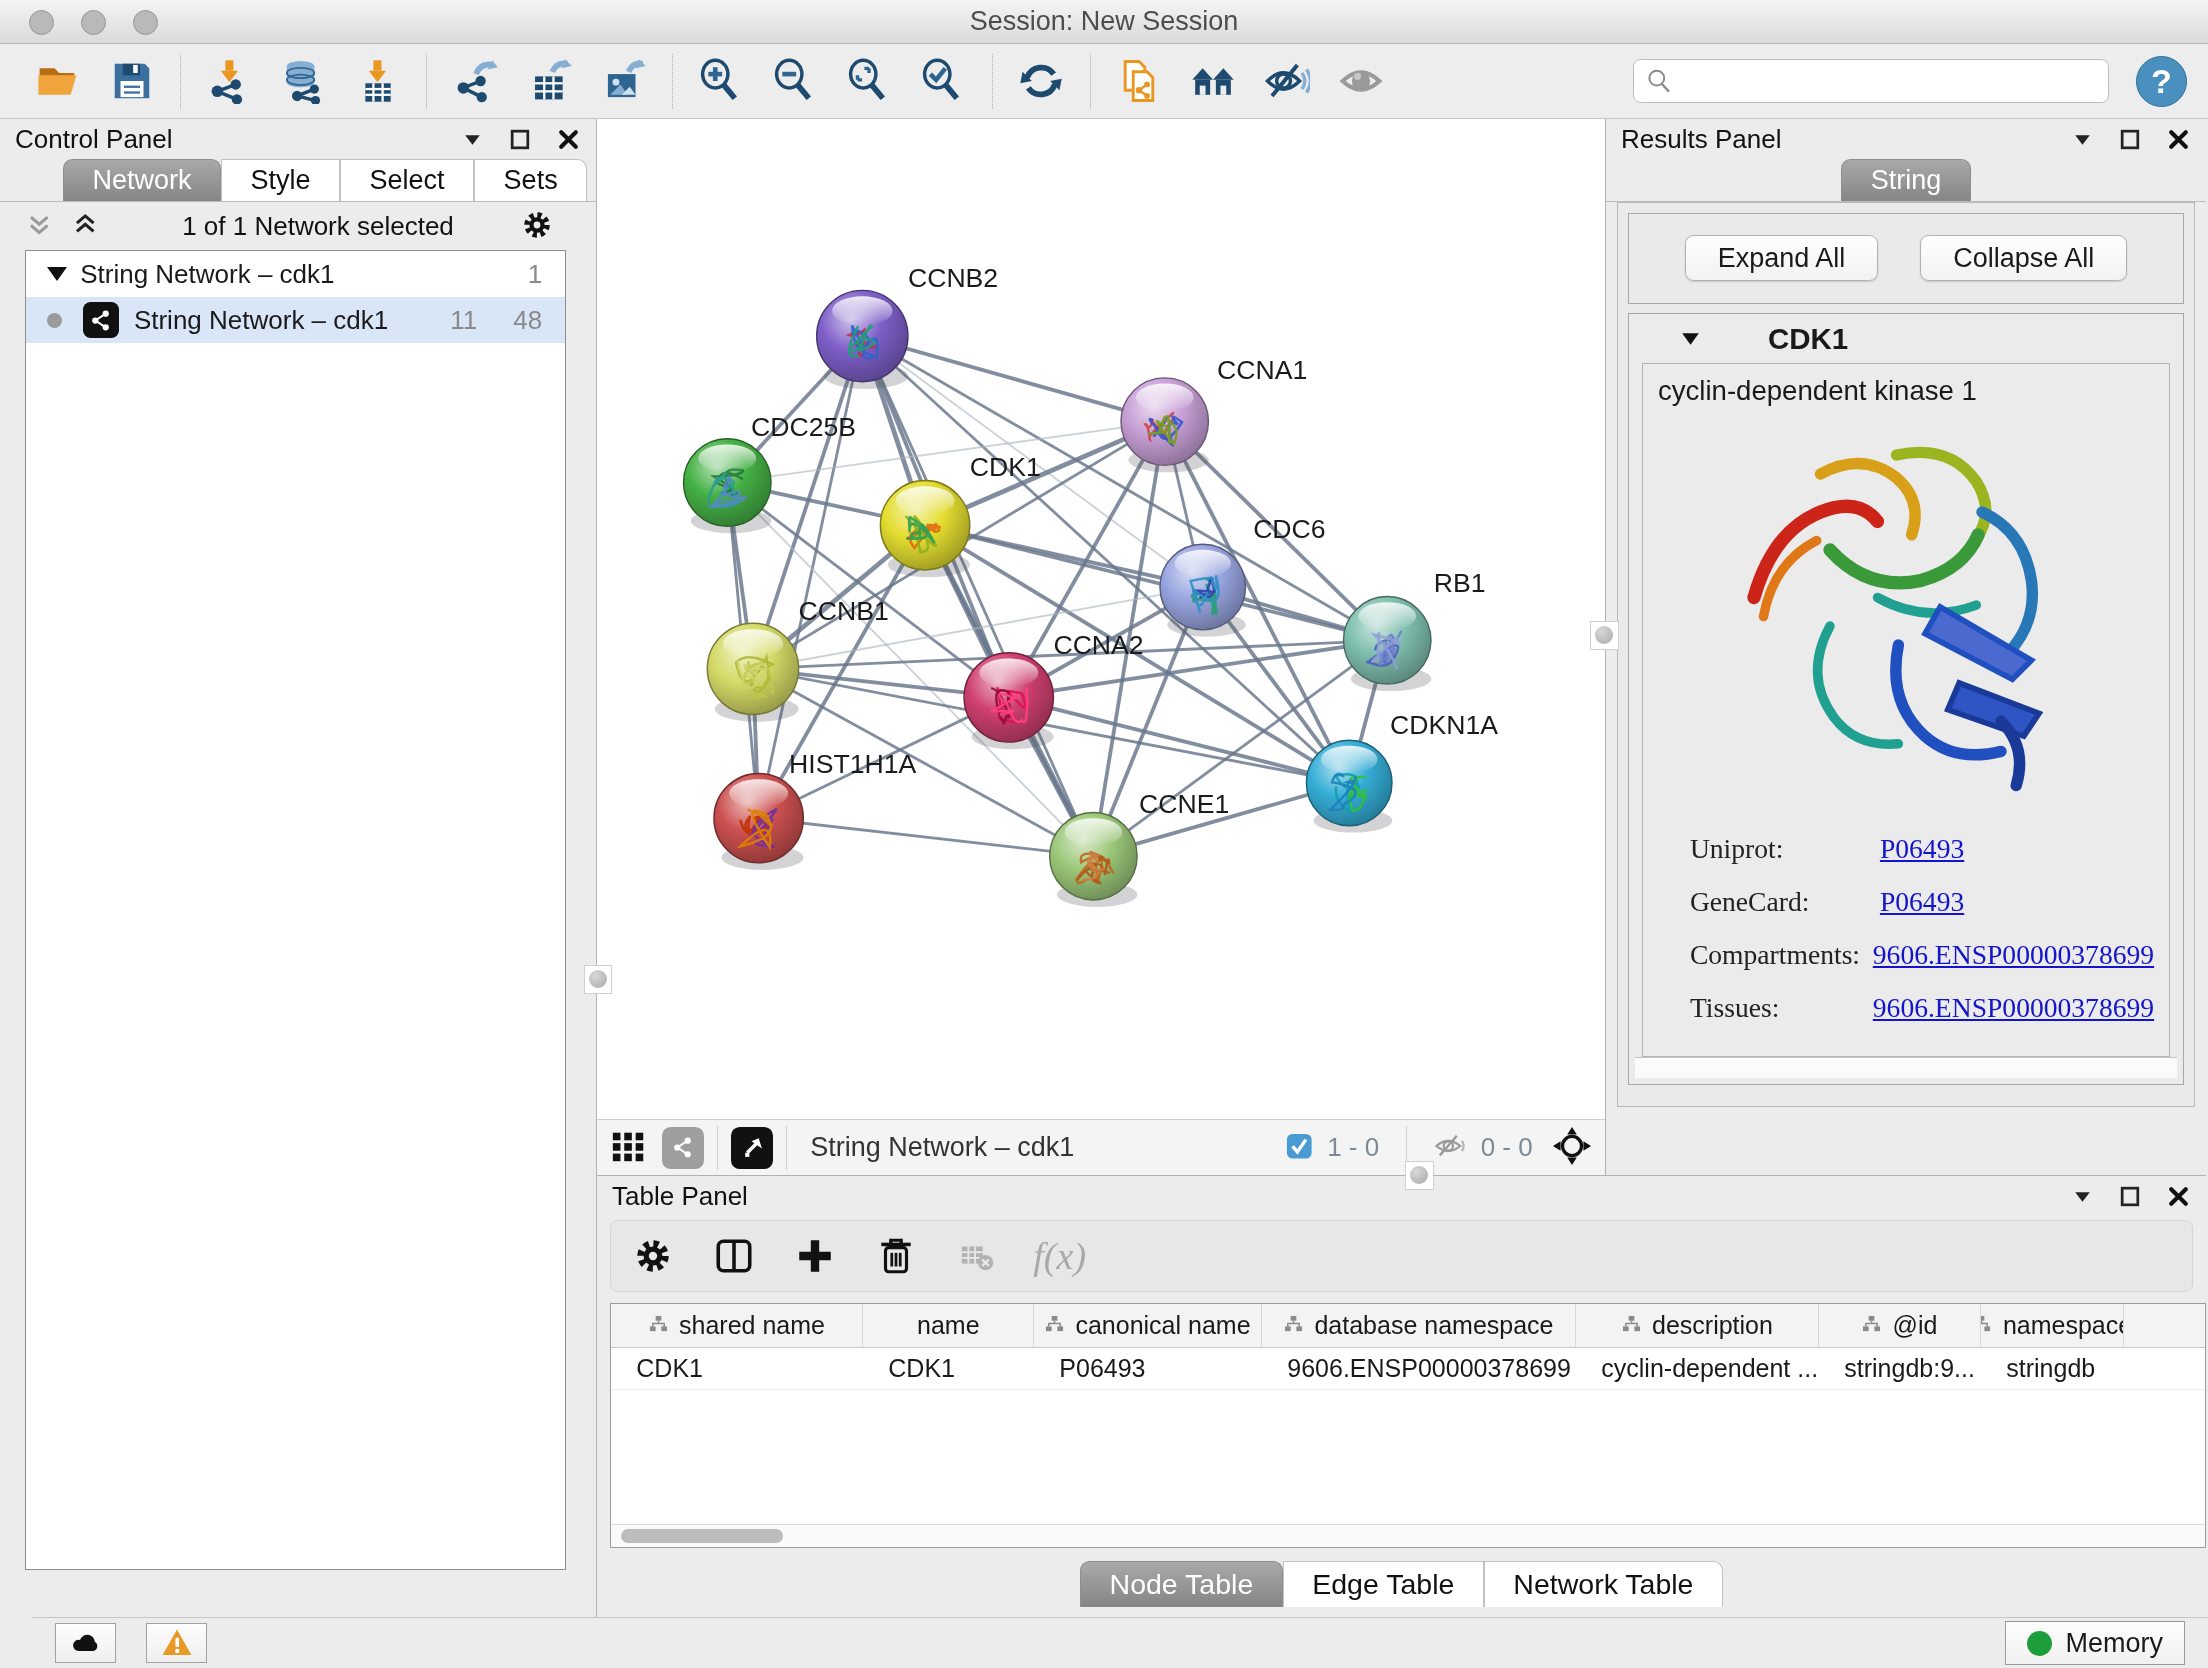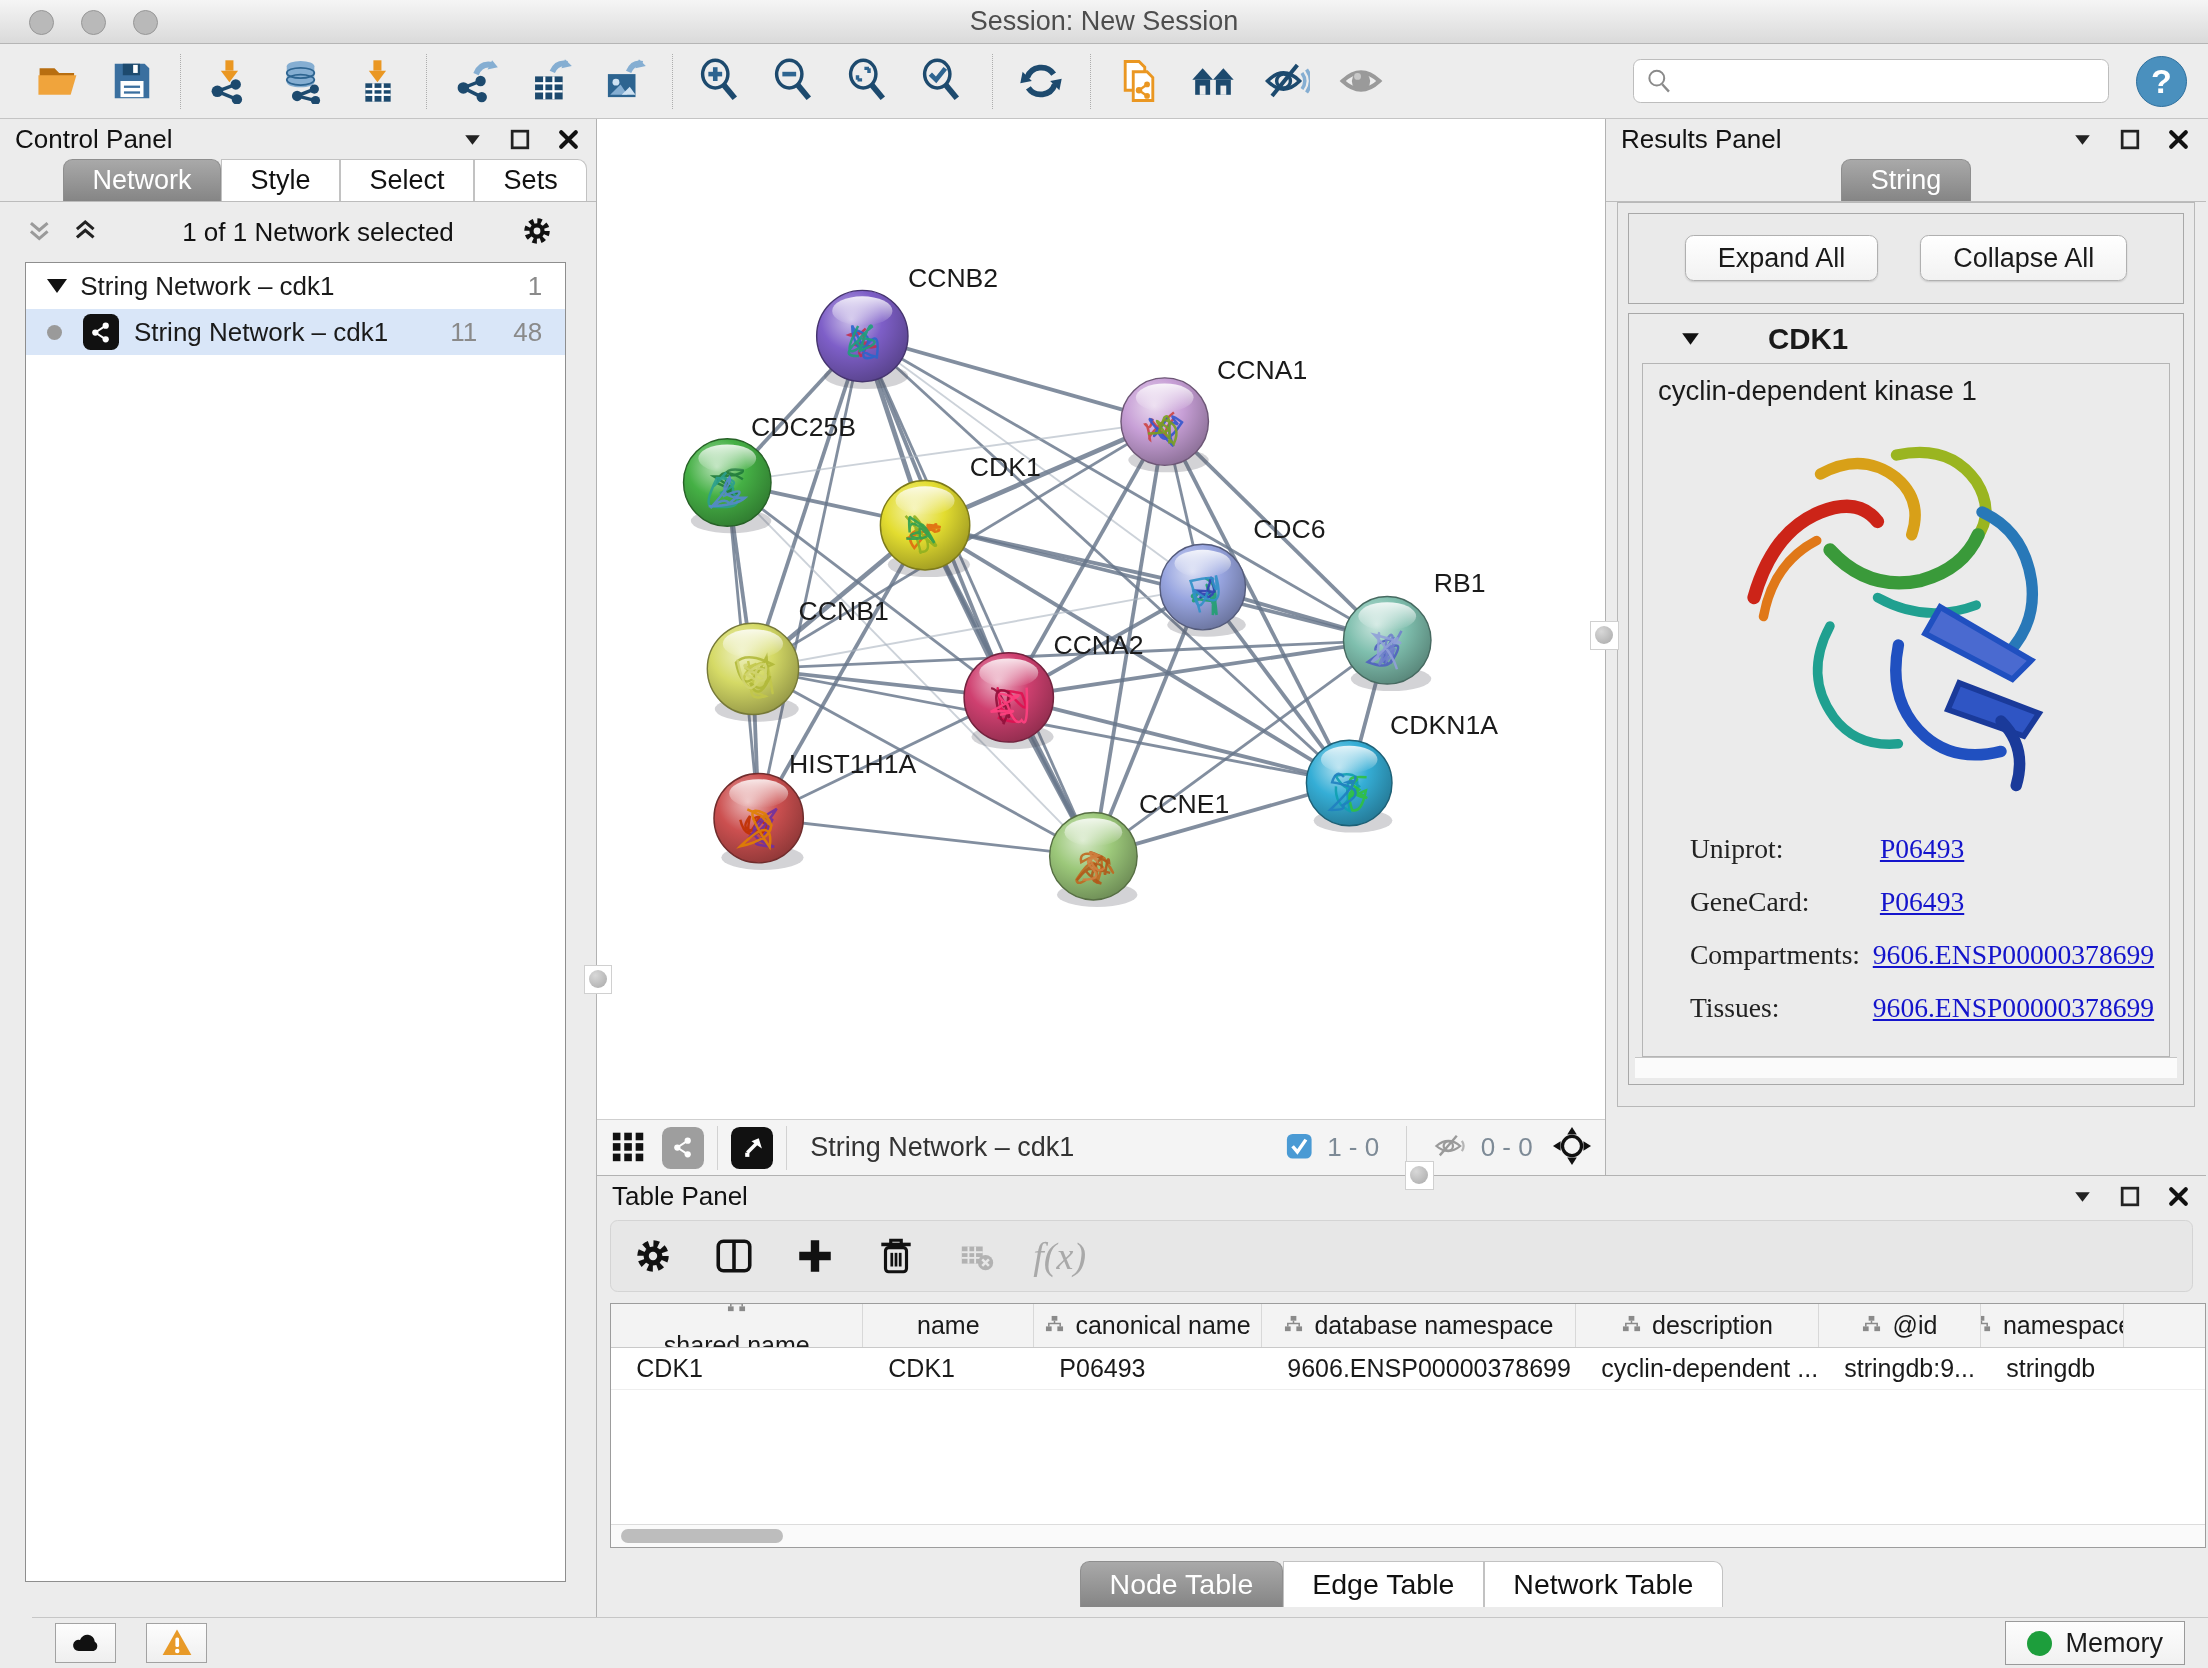--- a/index.html
+++ b/index.html
@@ -39,21 +39,21 @@
   
   .tabstrip { display:flex; padding-left:63px; }
   .tab { height:42px; padding:0 28.5px; font-size:27px; display:flex; align-items:center; background:#fff; border:1px solid #c2c2c2; border-bottom:none; color:#111; }
   .tab:first-child { border-top-left-radius:9.5px; }
   .tab:last-child { border-top-right-radius:9.5px; }
   .tab.sel { background:linear-gradient(#a9a9a9,#858585); color:#fff; border-color:#8e8e8e; border-top-left-radius:9.5px; border-top-right-radius:9.5px; }
 
   .tabpane { border-top:1px solid #bcbcbc; height:calc(100% - 122px); }
 
   
-  .netsel-row { height:60px; display:flex; align-items:center; padding:0 25px; }
+  .netsel-row { height:48px; display:flex; align-items:center; padding:0 25px; }
   .netsel-row .chev { margin-right:17px; }
   .netsel-row .status { flex:1; text-align:center; font-size:26px; color:#111; }
   .net-list { margin:0 30px 9.5px 25px; background:#fff; border:1.9px solid #8e8e8e; height:1320px; overflow:hidden; }
   .tree-row { height:46px; display:flex; align-items:center; font-size:26px; padding:0 13.3px; }
   .tree-row .count { margin-left:auto; color:#8a8a8a; padding-right:9.5px; }
   .tree-row.child { background:#d9e6f8; }
   .tree-row.child .counts { margin-left:auto; color:#8a8a8a; display:flex; gap:36px; padding-right:9.5px; }
   .tri { width:0; height:0; border-left:10.5px solid transparent; border-right:10.5px solid transparent; border-top:14.3px solid #111; margin:0 13.3px 0 7.6px; }
   .graydot { width:15px; height:15px; border-radius:50%; background:#9a9a9a; margin:0 21px 0 7.6px; }
   .shareicon { width:36px; height:36px; border-radius:7.6px; background:#111; display:flex; align-items:center; justify-content:center; margin-right:15px; }
@@ -806,21 +806,21 @@
             <line x1="11" y1="10" x2="11" y2="28" stroke="#e7e7e7" stroke-width="2"></line>
             <line x1="18" y1="10" x2="18" y2="28" stroke="#e7e7e7" stroke-width="2"></line>
             <circle cx="29" cy="27" r="8" fill="#b2b2b2"></circle>
             <path d="M25.5 23.5 32.5 30.5 M32.5 23.5 25.5 30.5" stroke="#e7e7e7" stroke-width="2.6"></path>
           </svg>
         </span>
         <span class="fx">f(x)</span>
       </div>
       <div class="grid-table">
         <div class="gt-head" id="table-head">
-            <div class="gt-th" style="width: 252px; flex-direction: column;">
+            <div class="gt-th" style="width: 252px;">
               <span><svg width="19" height="19" viewBox="0 0 20 20">
                   <rect x="7" y="1" width="6" height="5" fill="#8a8a8a"></rect>
                   <rect x="1" y="12" width="6" height="5" fill="#8a8a8a"></rect>
                   <rect x="13" y="12" width="6" height="5" fill="#8a8a8a"></rect>
                   <path d="M10 6 v3 M4 12 v-3 h12 v3" fill="none" stroke="#8a8a8a" stroke-width="1.6"></path>
                 </svg></span>
               <span>shared name</span>
             </div>
             <div class="gt-th" style="width: 171px;">
               <span>name</span>

